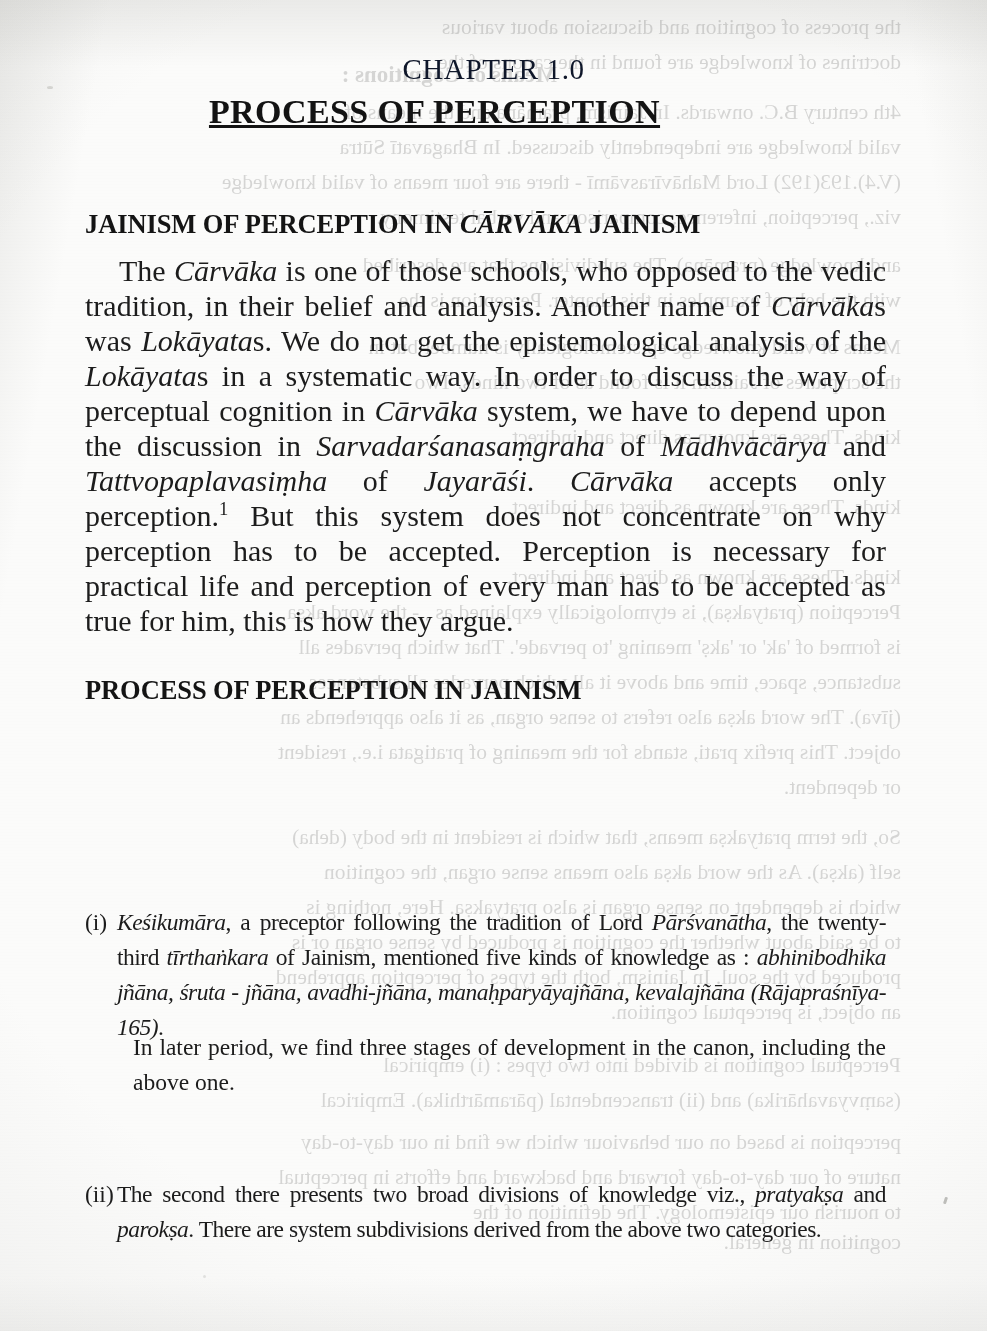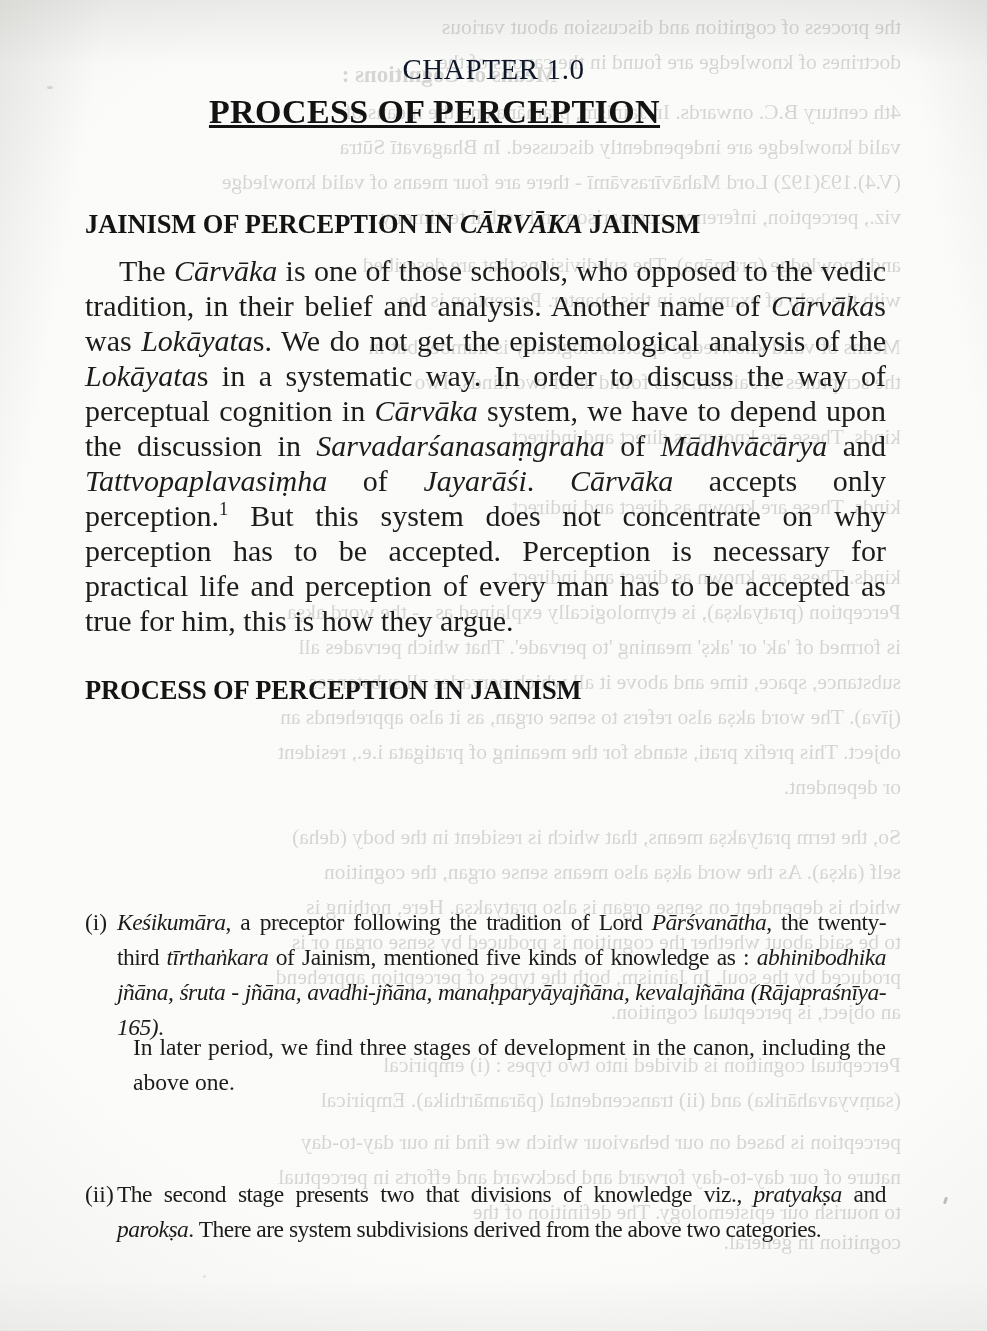--- a/index.html
+++ b/index.html
@@ -231,21 +231,21 @@
       <span class="marker">(i)</span>
       <div class="body squeeze"><i>Keśikumāra</i><span>, a preceptor following the tradition of Lord </span><i>Pārśvanātha</i><span>, the twenty-third </span><i>tīrthaṅkara</i><span> of Jainism, mentioned five kinds of knowledge as : </span><i>abhinibodhika jñāna, śruta - jñāna, avadhi-jñāna, manaḥparyāyajñāna, kevalajñāna (Rājapraśnīya-165)</i><span>.</span></div>
     </div>
 
     <div class="li" style="top:1030px;">
       <div class="cont">In later period, we find three stages of development  in the canon, including the above one.</div>
     </div>
 
     <div class="li" style="top:1177px;">
       <span class="marker">(ii)</span>
-      <div class="body squeeze"><span>The second stage presents two that divisions of knowledge viz., </span><i>pratyakṣa</i><span> and </span><i>parokṣa</i><span>. There are system subdivisions derived from the above two categories.</span></div>
+      <div class="body squeeze"><span>The second there presents two broad divisions of knowledge viz., </span><i>pratyakṣa</i><span> and </span><i>parokṣa</i><span>. There are system subdivisions derived from the above two categories.</span></div>
     </div>
 
     <div class="speck" style="left:944px; top:1197px; width:3px; height:7px; border-radius:1px; transform:rotate(18deg);"></div>
     <div class="speck" style="left:47px; top:86px; width:6px; height:3px; opacity:0.30;"></div>
     <div class="speck" style="left:203px; top:1275px; width:3px; height:3px; opacity:0.22;"></div>
   </div>
 
   <div id="grain"></div>
 </div>
 

